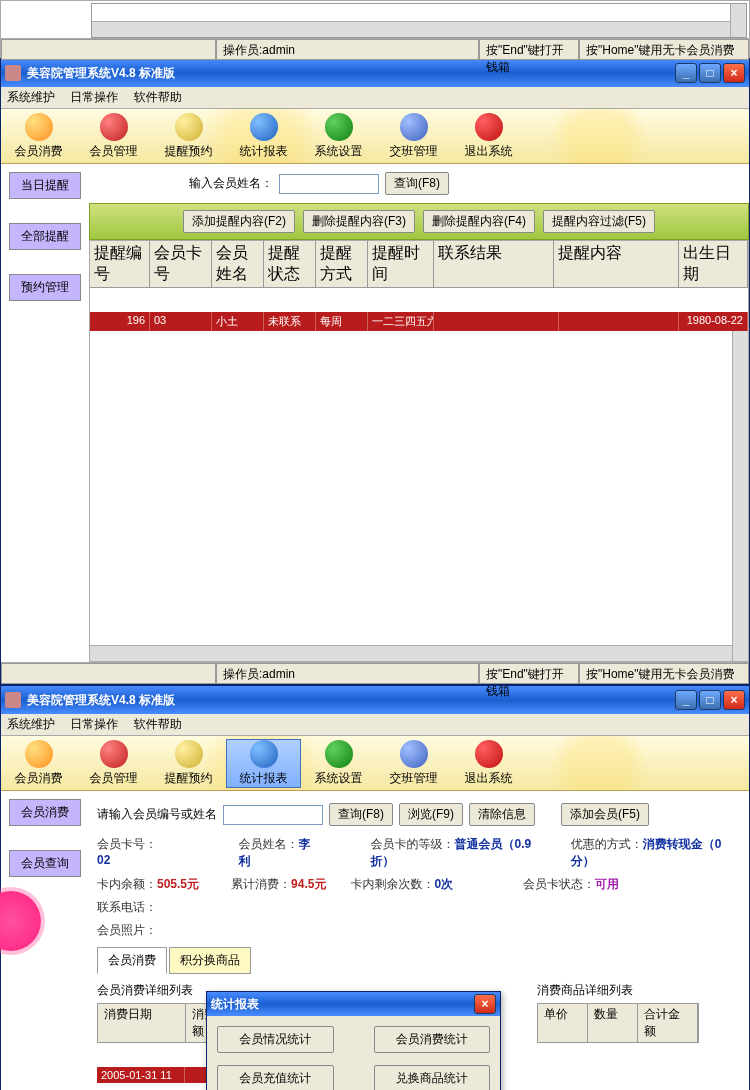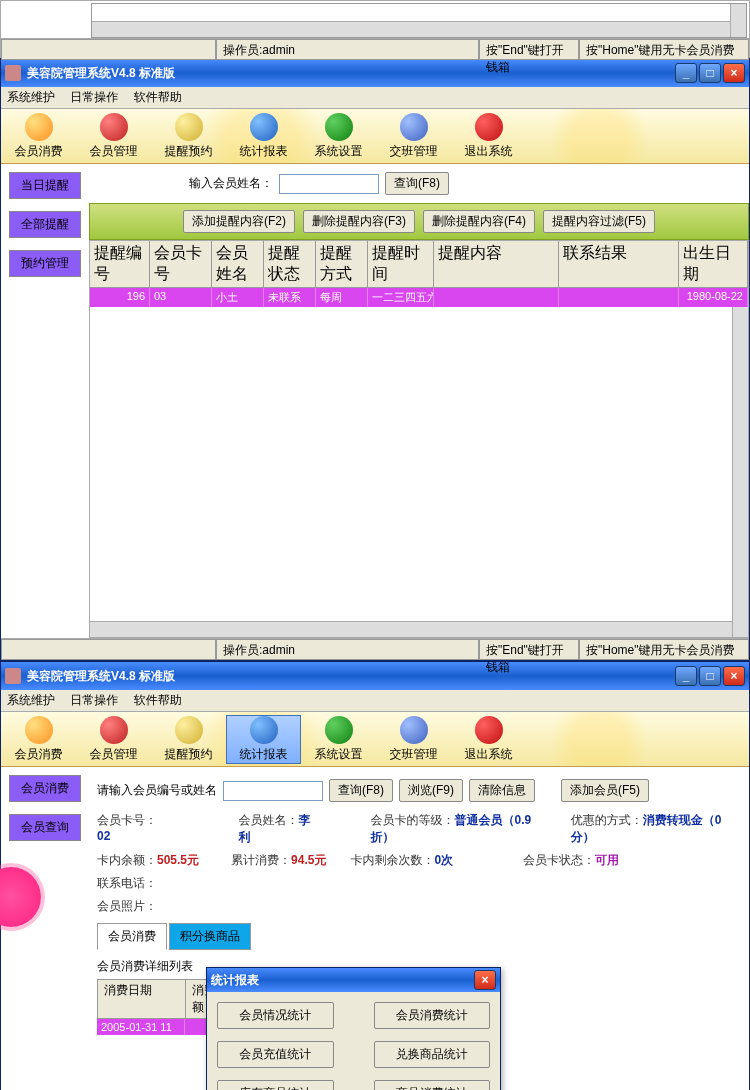--- a/index.html
+++ b/index.html
@@ -35,52 +35,52 @@
 .ico-play { background: radial-gradient(circle at 30% 30%, #ffe080, #ff9020); }
 .ico-user { background: radial-gradient(circle at 30% 30%, #ff8080, #c02020); }
 .ico-cal { background: radial-gradient(circle at 30% 30%, #fff0a0, #d0b030); }
 .ico-chart { background: radial-gradient(circle at 30% 30%, #80c0ff, #2060c0); }
 .ico-gear { background: radial-gradient(circle at 30% 30%, #60d060, #108010); }
 .ico-shift { background: radial-gradient(circle at 30% 30%, #a0c0ff, #4060c0); }
 .ico-exit { background: radial-gradient(circle at 30% 30%, #ff6060, #c01010); }
 
 .body-row { display: flex; }
 .sidebar { width: 88px; padding: 8px; background: #fff; }
-.sidebtn { display: block; width: 100%; padding: 4px 0; margin-bottom: 12px; background: #8b5cf6; border: 1px solid #888; cursor: pointer; text-align: center; }
+.sidebtn { display: block; width: 100%; padding: 4px 0; margin-bottom: 24px; background: #c4b5fd; border: 1px solid #888; cursor: pointer; text-align: center; }
 
 .content { flex: 1; }
 .search-row { padding: 8px 20px; display: flex; align-items: center; gap: 6px; }
 .search-row label { margin-left: 80px; }
 .txtinput { border: 1px solid #7a9ac0; height: 20px; padding: 0 4px; }
 .btn { background: #ece9d8; border: 1px solid #888; padding: 2px 8px; cursor: pointer; border-radius: 2px; }
 
 .action-row { background: linear-gradient(to bottom, #d0e080, #a0c840); padding: 6px; display: flex; gap: 8px; justify-content: center; border: 1px solid #80a020; }
 
 .grid { border: 1px solid #aaa; }
 .grid-head { display: flex; background: #ece9d8; border-bottom: 1px solid #999; }
 .grid-head .gh { border-right: 1px solid #999; padding: 2px 4px; font-size: 16px; }
-.grid-row { display: flex; background: #d946ef; color: #fff; }
+.grid-row { display: flex; background: #b91c1c; color: #fff; margin-top: 24px; }
 .grid-row .gc { border-right: 1px solid rgba(255,255,255,0.3); padding: 2px 4px; font-size: 11px; white-space: nowrap; overflow: hidden; }
 .grid-body { height: 330px; background: #fff; position: relative; }
 .grid-body .scroll-h2 { position: absolute; bottom: 0; left: 0; right: 16px; height: 16px; background: #ddd; border-top: 1px solid #aaa; }
 .grid-body .scroll-v2 { position: absolute; top: 0; right: 0; bottom: 0; width: 16px; background: #ddd; border-left: 1px solid #aaa; }
 
 
 .win3-body { position: relative; height: 445px; display: flex; background: #fff; }
 .win3-body .flower-left { position: absolute; left: -20px; top: 100px; width: 60px; height: 60px; background: radial-gradient(circle, #ff50a0, #ff2080); border-radius: 50%; box-shadow: 0 0 0 4px rgba(255,100,160,0.4); }
 .win3-sidebar { width: 88px; padding: 8px; z-index: 2; }
 .win3-content { flex: 1; padding: 8px; }
 .info-row { display: flex; gap: 20px; margin: 6px 0; }
 .info-pair .lbl { color: #333; }
 .info-pair .val { color: #1030a0; font-weight: bold; }
 .info-pair .val.red { color: #c02020; }
 .info-pair .val.green { color: #a21caf; }
 
 .tabs { display: flex; gap: 2px; margin-top: 8px; }
-.tab { padding: 4px 10px; background: #0ea5e9; border: 1px solid #999; cursor: pointer; }
+.tab { padding: 4px 10px; background: #fef9c3; border: 1px solid #999; cursor: pointer; }
 .tab.active { background: #fff; border-bottom: 1px solid #fff; }
 .subtitle { margin: 8px 0 4px; }
 
 .grid2-head { display: flex; background: #ece9d8; border: 1px solid #999; }
 .grid2-head .gh2 { border-right: 1px solid #999; padding: 2px 6px; }
 
 
 .dialog { position: absolute; left: 205px; top: 200px; width: 295px; background: #ece9d8; border: 1px solid #0a246a; box-shadow: 2px 2px 6px rgba(0,0,0,0.3); }
 .dialog .titlebar { height: 24px; }
 .dialog-body { padding: 10px; display: grid; grid-template-columns: 1fr 1fr; gap: 12px 40px; }
@@ -164,22 +164,22 @@
         <button class="btn">提醒内容过滤(F5)</button>
       </div>
       <div class="grid">
         <div class="grid-head">
           <div class="gh" style="width:60px">提醒编号</div>
           <div class="gh" style="width:62px">会员卡号</div>
           <div class="gh" style="width:52px">会员姓名</div>
           <div class="gh" style="width:52px">提醒状态</div>
           <div class="gh" style="width:52px">提醒方式</div>
           <div class="gh" style="width:66px">提醒时间</div>
+          <div class="gh" style="width:120px">联系结果</div>
           <div class="gh" style="width:125px">提醒内容</div>
-          <div class="gh" style="width:120px">联系结果</div>
           <div class="gh" style="flex:1">出生日期</div>
         </div>
         <div class="grid-row">
           <div class="gc" style="width:60px;text-align:right">196</div>
           <div class="gc" style="width:62px">03</div>
           <div class="gc" style="width:52px">小土</div>
           <div class="gc" style="width:52px">未联系</div>
           <div class="gc" style="width:52px">每周</div>
           <div class="gc" style="width:66px">一二三四五六七</div>
           <div class="gc" style="width:125px"></div>
@@ -287,20 +287,28 @@
           <div class="subtitle">会员消费详细列表</div>
           <div class="grid2-head">
             <div class="gh2" style="width:88px">消费日期</div>
             <div class="gh2" style="width:50px">消费金额</div>
           </div>
           <div class="grid-row">
             <div class="gc" style="width:88px">2005-01-31 11</div>
             <div class="gc" style="width:50px;text-align:right">¥8</div>
           </div>
         </div>
+        <div>
+          <div class="subtitle">消费商品详细列表</div>
+          <div class="grid2-head">
+            <div class="gh2" style="width:50px">单价</div>
+            <div class="gh2" style="width:50px">数量</div>
+            <div class="gh2" style="width:60px">合计金额</div>
+          </div>
+        </div>
       </div>
     </div>
 
     <div class="dialog">
       <div class="titlebar">
         <div class="title">统计报表</div>
         <div class="wbtn close">×</div>
       </div>
       <div class="dialog-body">
         <button class="btn">会员情况统计</button>

